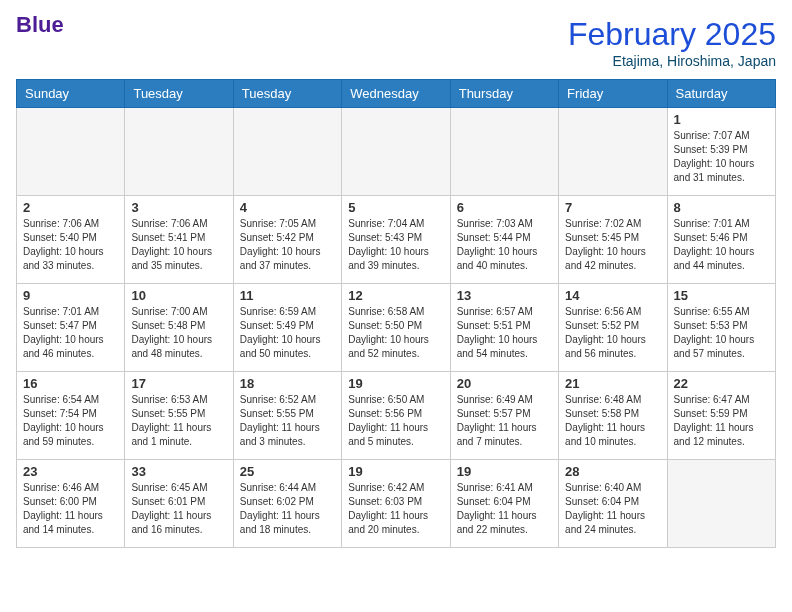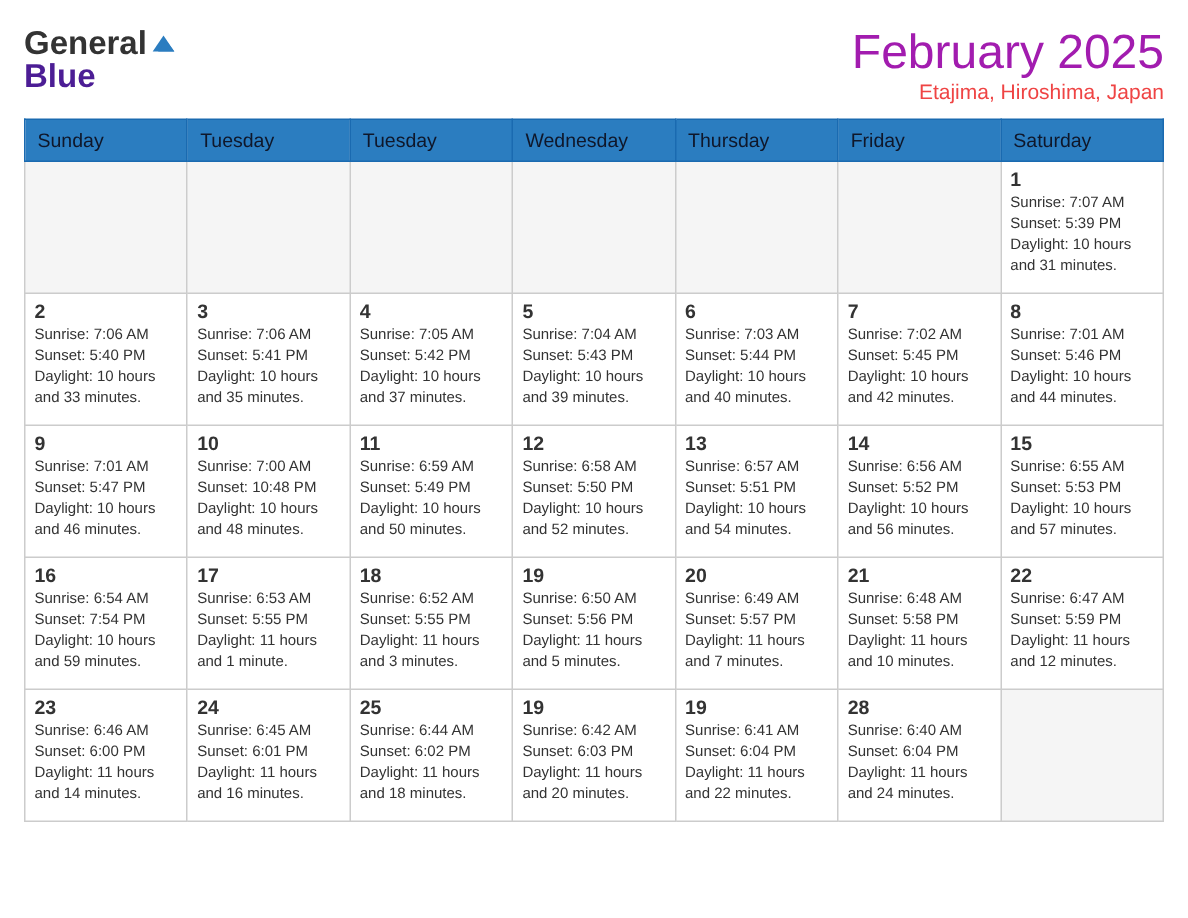--- a/index.html
+++ b/index.html
@@ -33,34 +33,34 @@
       width: 18px;
       height: 18px;
       margin-left: 2px;
     }
     .title-block {
       text-align: right;
     }
     .month-year {
       font-size: 32px;
       font-weight: normal;
-      color: #a21caf;
+      color: #1d4ed8;
     }
     .location {
       font-size: 14px;
-      color: #ef4444;
+      color: #0c4a6e;
     }
     .calendar {
       width: 100%;
       border-collapse: collapse;
       border: 1px solid #ccc;
     }
     .calendar th {
       background-color: #2b7dc0;
-      color: #0f172a;
+      color: #ffffff;
       text-align: left;
       padding: 6px 8px;
       font-size: 13px;
       font-weight: normal;
       border: 1px solid #1a6ab0;
     }
     .calendar td {
       vertical-align: top;
       border: 1px solid #ccc;
       padding: 4px 6px;
@@ -84,27 +84,20 @@
       line-height: 1.4;
       color: #333;
     }
     tr.week-row td { height: 88px; }
   </style>
 </head>
 <body>
 
 <div class="header">
   <div class="logo">
-    <div class="logo-text">
-      <span class="logo-general">General</span>
-      <svg class="logo-icon" viewBox="0 0 20 20">
-        <polygon points="2,16 10,4 18,16" fill="#2b7dc0"></polygon>
-        <polygon points="10,16 16,8 22,16" fill="#2b7dc0" transform="translate(-4,0)"></polygon>
-      </svg>
-    </div>
     <div style="font-size:22px;font-weight:bold;color:#4c1d95;margin-top:-4px;">Blue</div>
   </div>
   <div class="title-block">
     <div class="month-year">February 2025</div>
     <div class="location">Etajima, Hiroshima, Japan</div>
   </div>
 </div>
 
 <table class="calendar">
   <thead>
@@ -180,21 +173,21 @@
       <tr class="week-row">
         <td>
           <span class="day-number">9</span>
           <div class="cell-text">Sunrise: 7:01 AM
 Sunset: 5:47 PM
 Daylight: 10 hours and 46 minutes.</div>
         </td>
         <td>
           <span class="day-number">10</span>
           <div class="cell-text">Sunrise: 7:00 AM
-Sunset: 10:48 PM
+Sunset: 5:48 PM
 Daylight: 10 hours and 48 minutes.</div>
         </td>
         <td>
           <span class="day-number">11</span>
           <div class="cell-text">Sunrise: 6:59 AM
 Sunset: 5:49 PM
 Daylight: 10 hours and 50 minutes.</div>
         </td>
         <td>
           <span class="day-number">12</span>
@@ -266,21 +259,21 @@
         </td>
       </tr>
       <tr class="week-row">
         <td>
           <span class="day-number">23</span>
           <div class="cell-text">Sunrise: 6:46 AM
 Sunset: 6:00 PM
 Daylight: 11 hours and 14 minutes.</div>
         </td>
         <td>
-          <span class="day-number">24</span>
+          <span class="day-number">33</span>
           <div class="cell-text">Sunrise: 6:45 AM
 Sunset: 6:01 PM
 Daylight: 11 hours and 16 minutes.</div>
         </td>
         <td>
           <span class="day-number">25</span>
           <div class="cell-text">Sunrise: 6:44 AM
 Sunset: 6:02 PM
 Daylight: 11 hours and 18 minutes.</div>
         </td>

